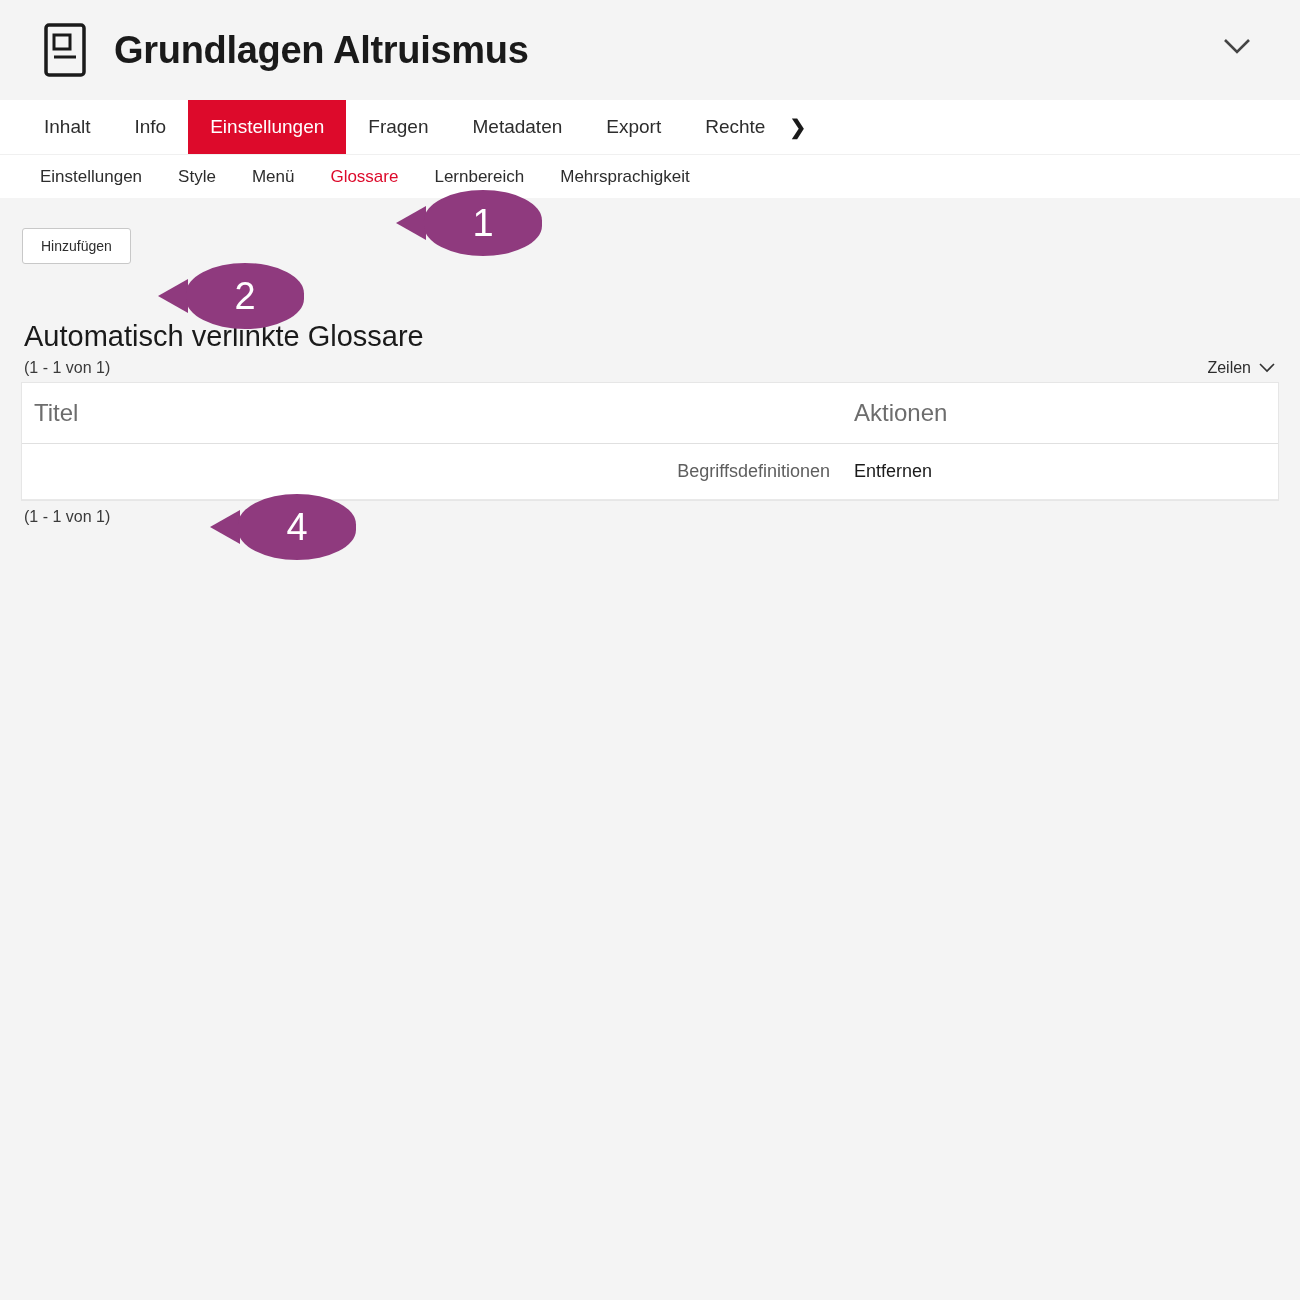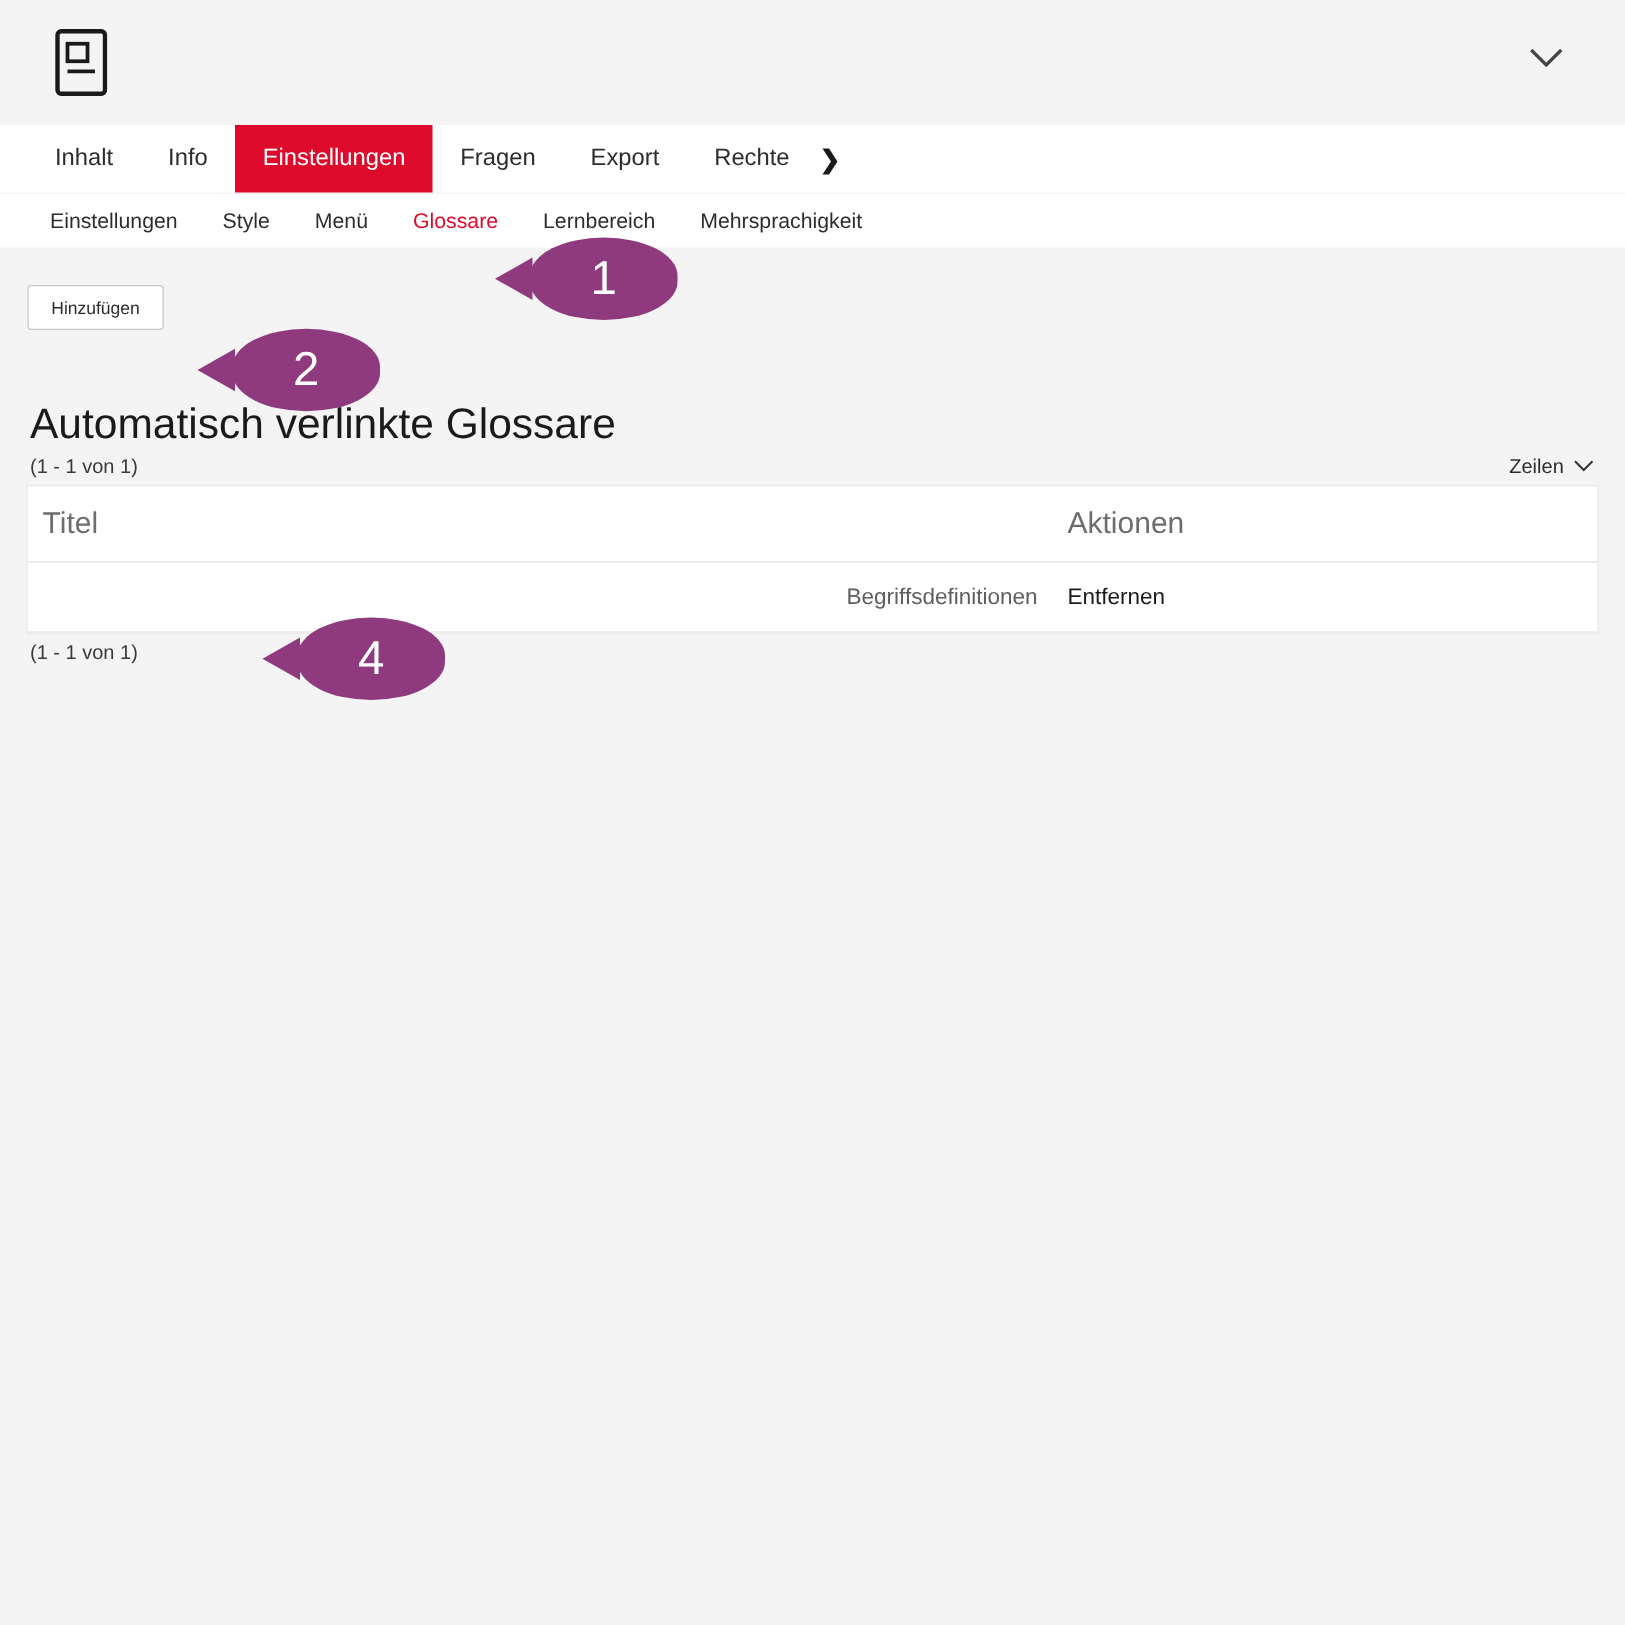--- a/index.html
+++ b/index.html
@@ -113,21 +113,21 @@
     cursor: pointer;
     font-family: "Liberation Sans", sans-serif;
   }
 
   
   .section {
     margin-top: 56px;
     padding: 0 22px;
   }
   .section-title {
-    font-size: 34px;
+    font-size: 29px;
     font-weight: normal;
     color: #1a1a1a;
     margin: 0 0 6px 2px;
   }
   .count-row {
     display: flex;
     justify-content: space-between;
     align-items: center;
     font-size: 16px;
     color: #3a3a3a;
@@ -208,32 +208,34 @@
 <body>
 
 <div class="header">
   <span class="book-icon">
     <svg width="42" height="54" viewBox="0 0 42 54">
       <rect x="2" y="2" width="38" height="50" rx="3" ry="3" fill="none" stroke="#1a1a1a" stroke-width="3.5"></rect>
       <rect x="10" y="12" width="16" height="14" fill="none" stroke="#1a1a1a" stroke-width="3"></rect>
       <line x1="10" y1="34" x2="32" y2="34" stroke="#1a1a1a" stroke-width="3"></line>
     </svg>
   </span>
+  <div class="page-title">Grundlagen Altruismus</div>
   <span class="header-chevron">
     <svg width="34" height="34" viewBox="0 0 34 34">
       <polyline points="5,12 17,24 29,12" fill="none" stroke="#444" stroke-width="2.6"></polyline>
     </svg>
   </span>
 </div>
 
 <div class="tabbar">
   <div class="tab">Inhalt</div>
   <div class="tab">Info</div>
   <div class="tab active">Einstellungen</div>
   <div class="tab">Fragen</div>
+  <div class="tab">Metadaten</div>
   <div class="tab">Export</div>
   <div class="tab">Rechte</div>
   <div class="tab-arrow">❯</div>
 </div>
 
 <div class="subtabbar">
   <div class="subtab">Einstellungen</div>
   <div class="subtab">Style</div>
   <div class="subtab">Menü</div>
   <div class="subtab current">Glossare</div>

